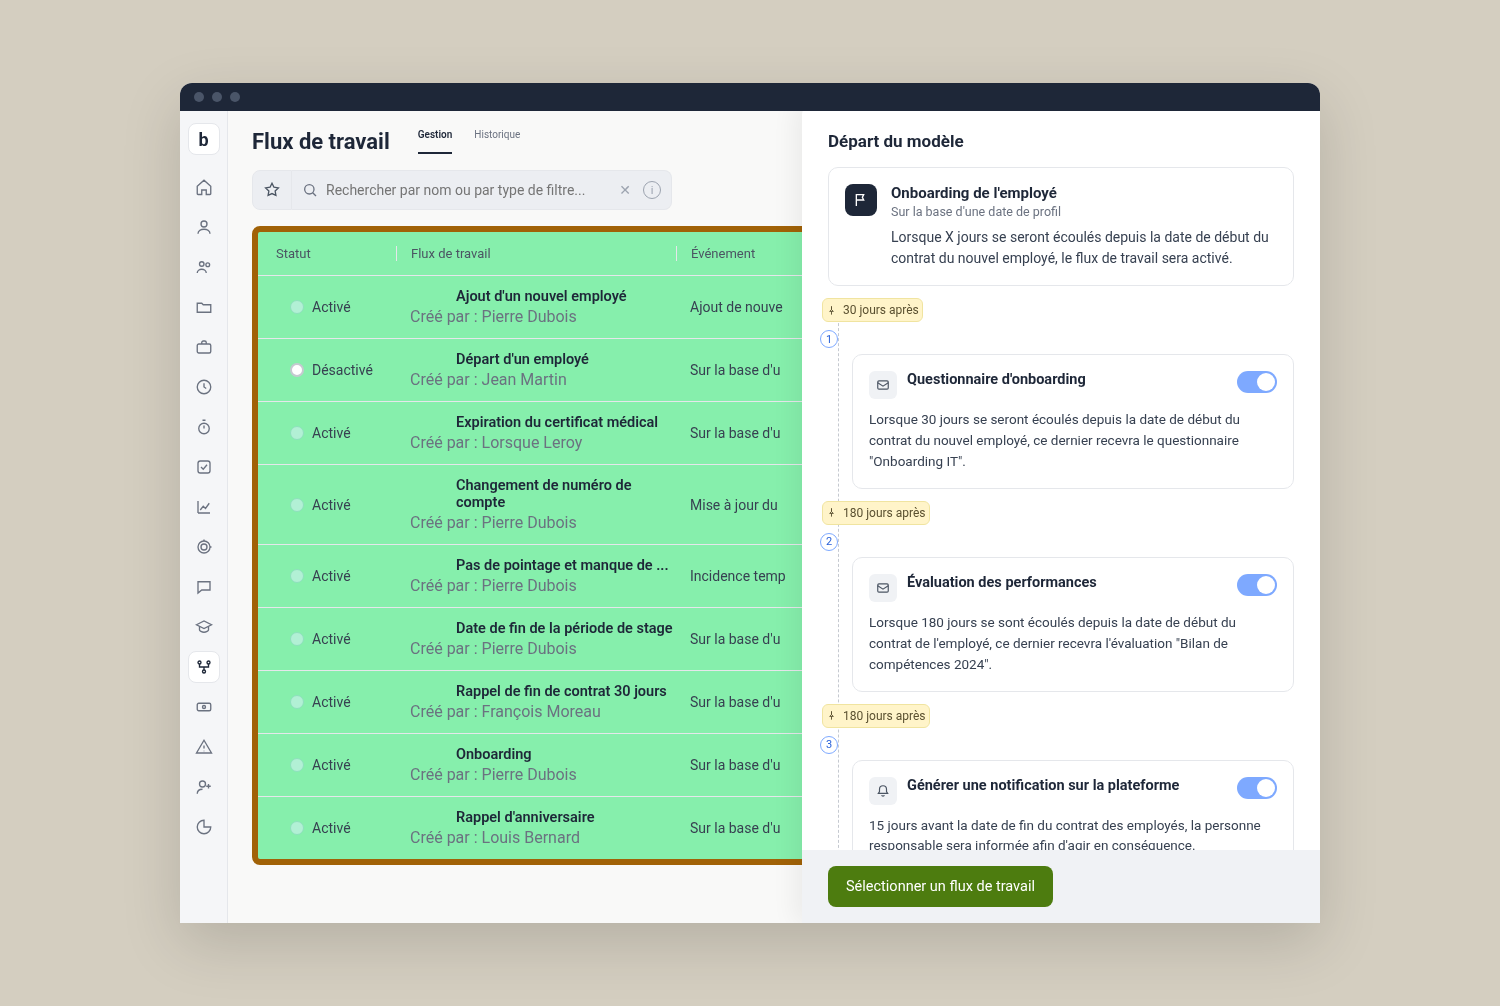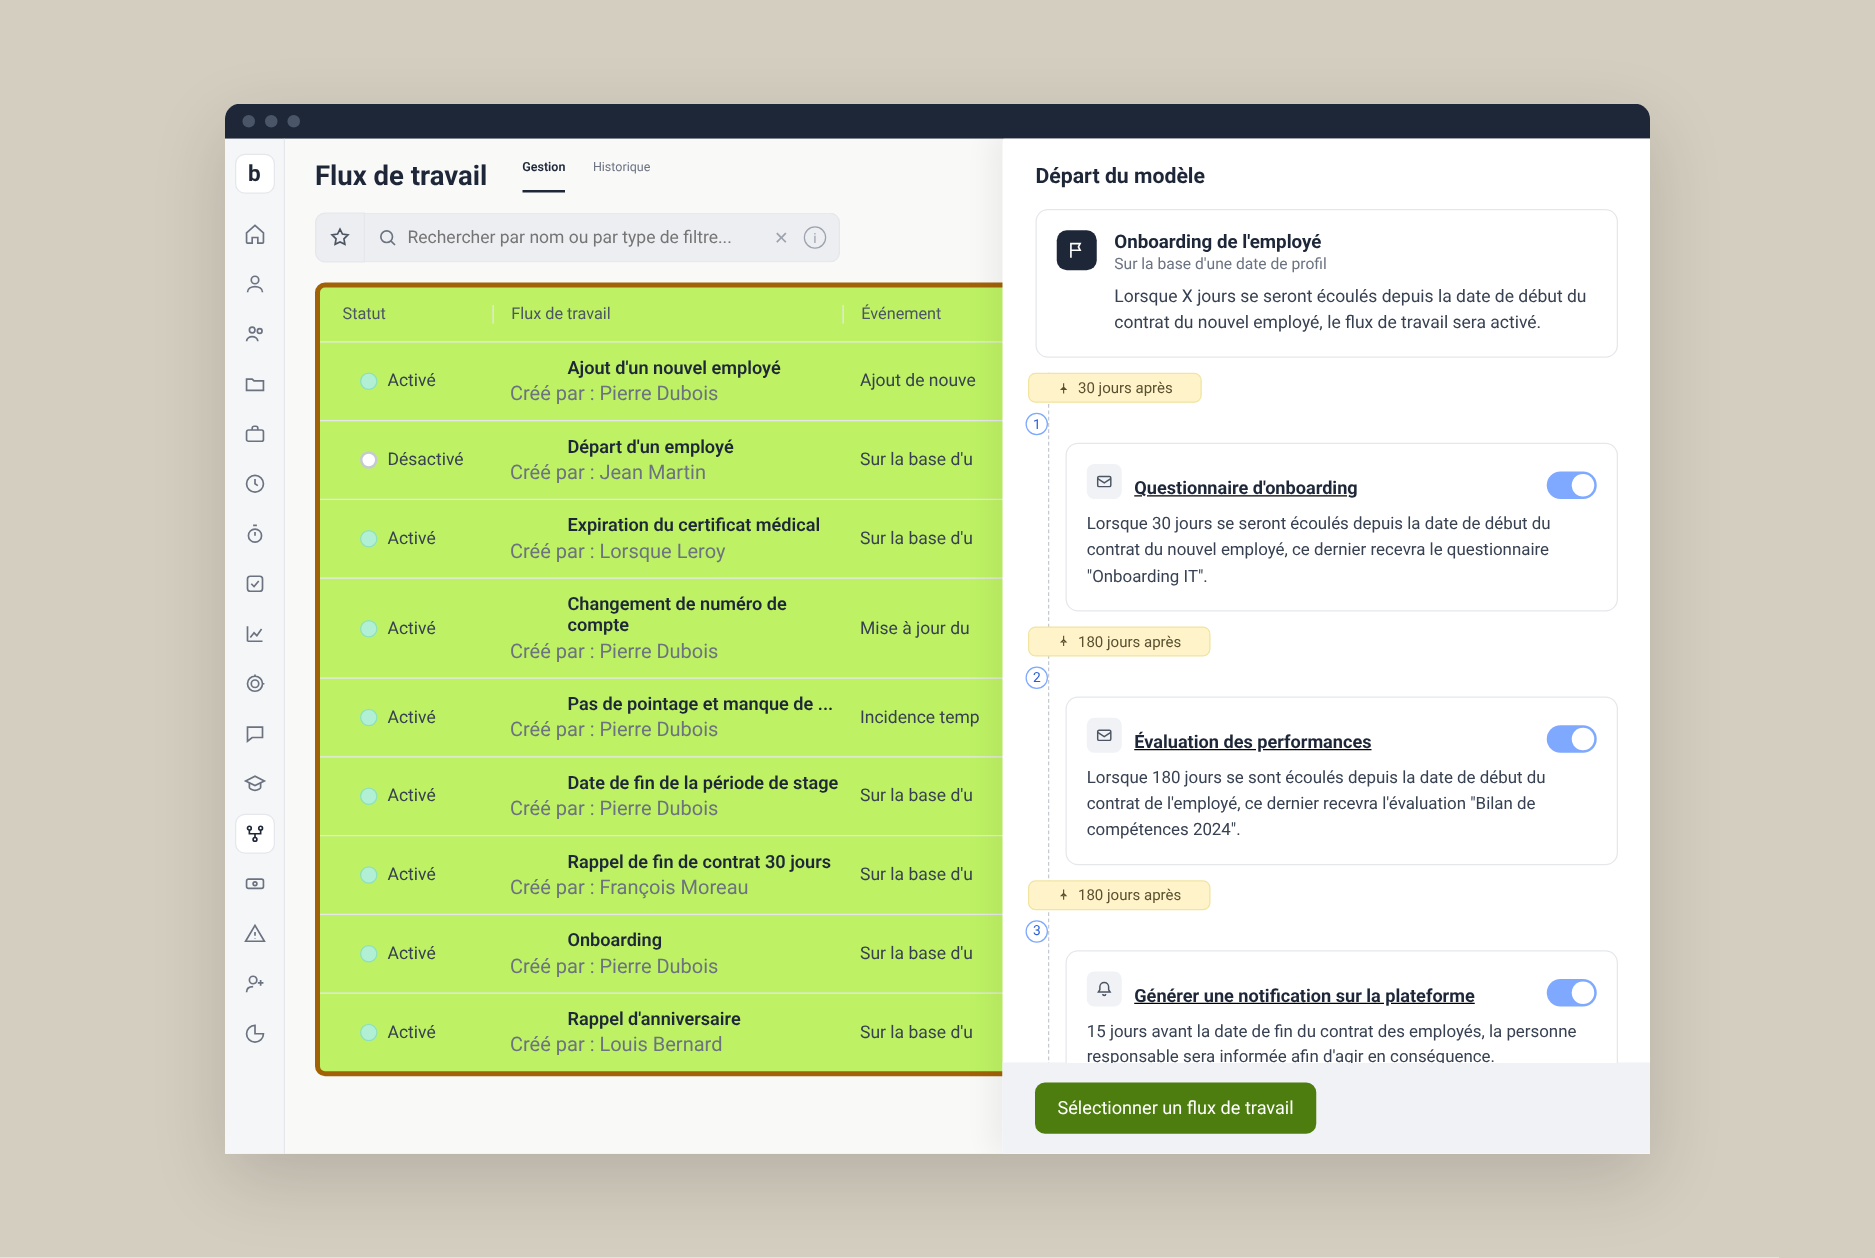--- a/index.html
+++ b/index.html
@@ -24,21 +24,21 @@
 .star-btn { width: 40px; height: 40px; background: #eceef2; border: 1px solid #e5e7eb; border-radius: 8px 0 0 8px; display: flex; align-items: center; justify-content: center; cursor: pointer; color: #4b5563; }
 .search-box { flex: 1; max-width: 380px; height: 40px; background: #eceef2; border: 1px solid #e5e7eb; border-left: none; border-radius: 0 8px 8px 0; display: flex; align-items: center; padding: 0 10px; color: #6b7280; }
 .search-box input { border: none; background: transparent; outline: none; flex: 1; font-size: 14px; color: #6b7280; padding: 0 8px; }
 .close-x, .info-i { color: #9ca3af; font-size: 14px; cursor: pointer; padding: 0 4px; }
 .info-i { width: 18px; height: 18px; border: 1px solid #9ca3af; border-radius: 50%; display: inline-flex; align-items: center; justify-content: center; font-size: 11px; margin-left: 8px; }
 .controls-row { display: flex; align-items: center; gap: 14px; font-size: 13px; color: #4b5563; margin-bottom: 14px; }
 .pager { display: flex; border: 1px solid #e5e7eb; border-radius: 6px; overflow: hidden; background: #fff; }
 .pager button { width: 32px; height: 32px; border: none; background: #fff; cursor: pointer; color: #6b7280; display: flex; align-items: center; justify-content: center; }
 .pager button:first-child { border-right: 1px solid #e5e7eb; }
 .sort-btn { display: flex; align-items: center; gap: 6px; font-size: 13px; color: #4b5563; cursor: pointer; font-weight: 600; }
-.table-wrap { margin: 0 24px; background: #bef264; border: 4px solid #a16207; border-radius: 8px; overflow: hidden; }
+.table-wrap { margin: 0 24px; background: #86efac; border: 6px solid #a16207; border-radius: 8px; overflow: hidden; }
 .thead { display: flex; padding: 14px 18px; font-size: 13px; color: #4b5563; }
 .col-status { width: 120px; }
 .col-flow { width: 280px; border-left: 1px solid #e5e7eb; padding-left: 14px; }
 .col-event { flex: 1; border-left: 1px solid #e5e7eb; padding-left: 14px; }
 .trow { display: flex; padding: 12px 18px; border-top: 1px solid #e5e7eb; align-items: center; }
 .status-cell { width: 120px; display: flex; align-items: center; gap: 8px; font-size: 14px; color: #374151; padding-left: 14px; }
 .status-dot { width: 14px; height: 14px; border-radius: 50%; }
 .status-dot.on { background: #b2f0d5; border: 1px solid #8ee0bd; }
 .status-dot.off { background: #fff; border: 2px solid #c5c9d0; }
 .flow-cell { width: 280px; padding-left: 14px; }
@@ -49,24 +49,24 @@
 .panel { position: absolute; right: 0; top: -8px; width: 518px; height: calc(100% + 8px); background: #fff; box-shadow: -8px 0 24px rgba(0,0,0,0.06); border-radius: 12px 0 0 0; display: flex; flex-direction: column; }
 .panel-body { flex: 1; padding: 28px 26px 20px; overflow: auto; }
 .panel-title { font-size: 17px; font-weight: 700; color: #1e2738; margin-bottom: 16px; }
 .hero-card { border: 1px solid #e5e7eb; border-radius: 10px; padding: 16px; display: flex; gap: 14px; margin-bottom: 12px; }
 .hero-icon { width: 32px; height: 32px; background: #1e2738; border-radius: 8px; display: flex; align-items: center; justify-content: center; color: #fff; flex-shrink: 0; }
 .hero-title { font-weight: 700; color: #1e2738; font-size: 15px; margin-bottom: 2px; }
 .hero-sub { font-size: 12.5px; color: #6b7280; margin-bottom: 8px; }
 .hero-desc { font-size: 14px; color: #374151; line-height: 1.5; }
 .timeline { position: relative; padding-left: 24px; }
 .timeline::before { content: ""; position: absolute; left: 10px; top: 0; bottom: 0; width: 1px; border-left: 1px dashed #c5c9d0; }
-.badge { display: inline-flex; align-items: center; gap: 6px; background: #fff4c9; border: 1px solid #f0e4a0; border-radius: 6px; padding: 4px 22px; font-size: 12px; color: #5a5030; margin-left: -30px; position: relative; z-index: 2; }
+.badge { display: inline-flex; align-items: center; gap: 6px; background: #fff4c9; border: 1px solid #f0e4a0; border-radius: 6px; padding: 4px 3px; font-size: 12px; color: #5a5030; margin-left: -30px; position: relative; z-index: 2; }
 .step-num { width: 18px; height: 18px; border: 1px solid #7ea9ff; color: #2860d8; border-radius: 50%; display: flex; align-items: center; justify-content: center; font-size: 11px; margin: 8px 0 6px -32px; background: #fff; position: relative; z-index: 2; }
 .step-card { background: #fff; border: 1px solid #e5e7eb; border-radius: 10px; padding: 16px; margin-bottom: 12px; }
-.step-head { display: flex; align-items: flex-end; gap: 10px; margin-bottom: 10px; text-decoration: underline; }
+.step-head { display: flex; align-items: flex-start; gap: 10px; margin-bottom: 10px; }
 .step-icon { width: 28px; height: 28px; background: #f0f2f5; border-radius: 6px; display: flex; align-items: center; justify-content: center; color: #4b5563; }
 .step-title { font-weight: 700; color: #1e2738; font-size: 14.5px; flex: 1; }
 .toggle { width: 40px; height: 22px; background: #7ea9ff; border-radius: 11px; position: relative; }
 .toggle::after { content: ""; position: absolute; right: 2px; top: 2px; width: 18px; height: 18px; background: #fff; border-radius: 50%; }
 .step-desc { font-size: 13.5px; color: #374151; line-height: 1.55; }
 .panel-footer { background: #f0f2f5; padding: 16px 26px; }
 .primary-btn { background: #4d7c0f; color: #fff; border: none; border-radius: 8px; padding: 12px 18px; font-size: 14.5px; cursor: pointer; }
 </style>
 </head>
 <body>

